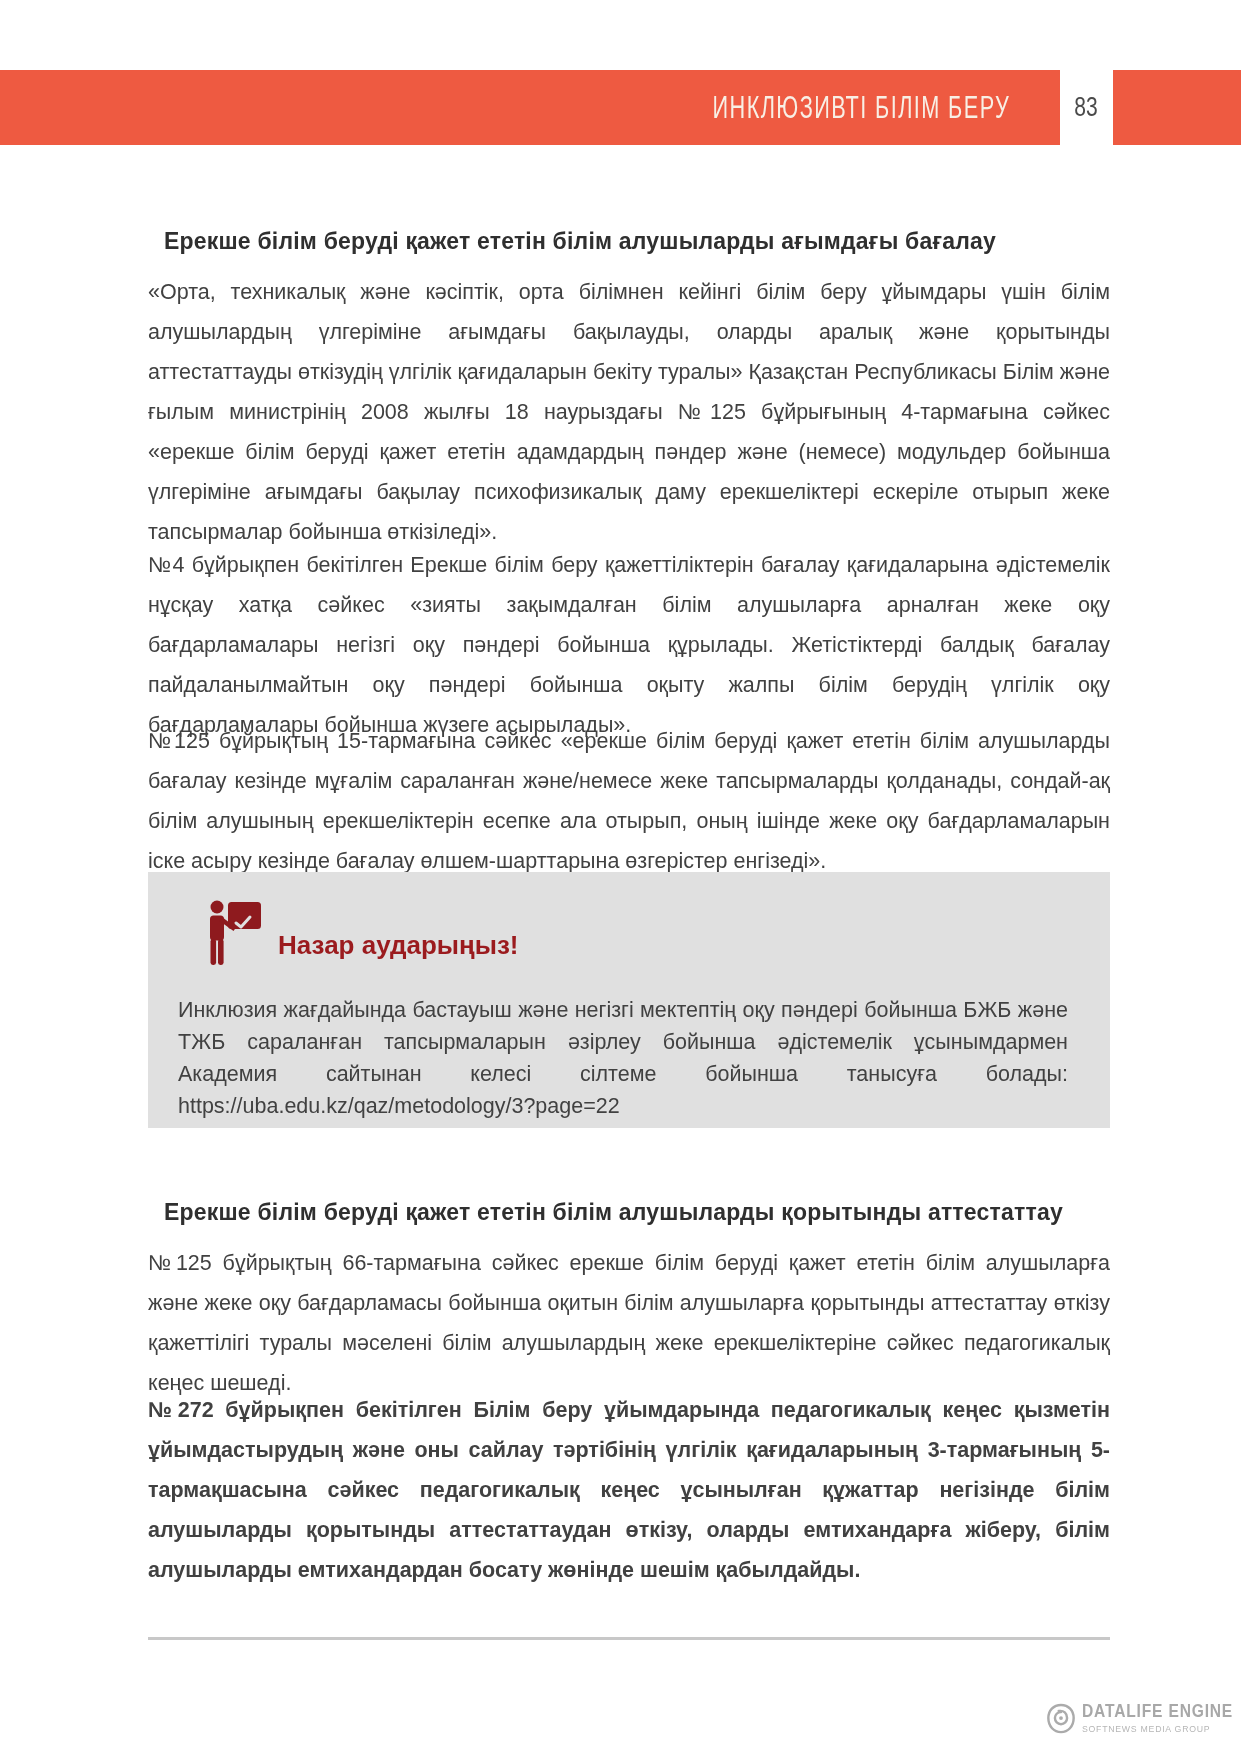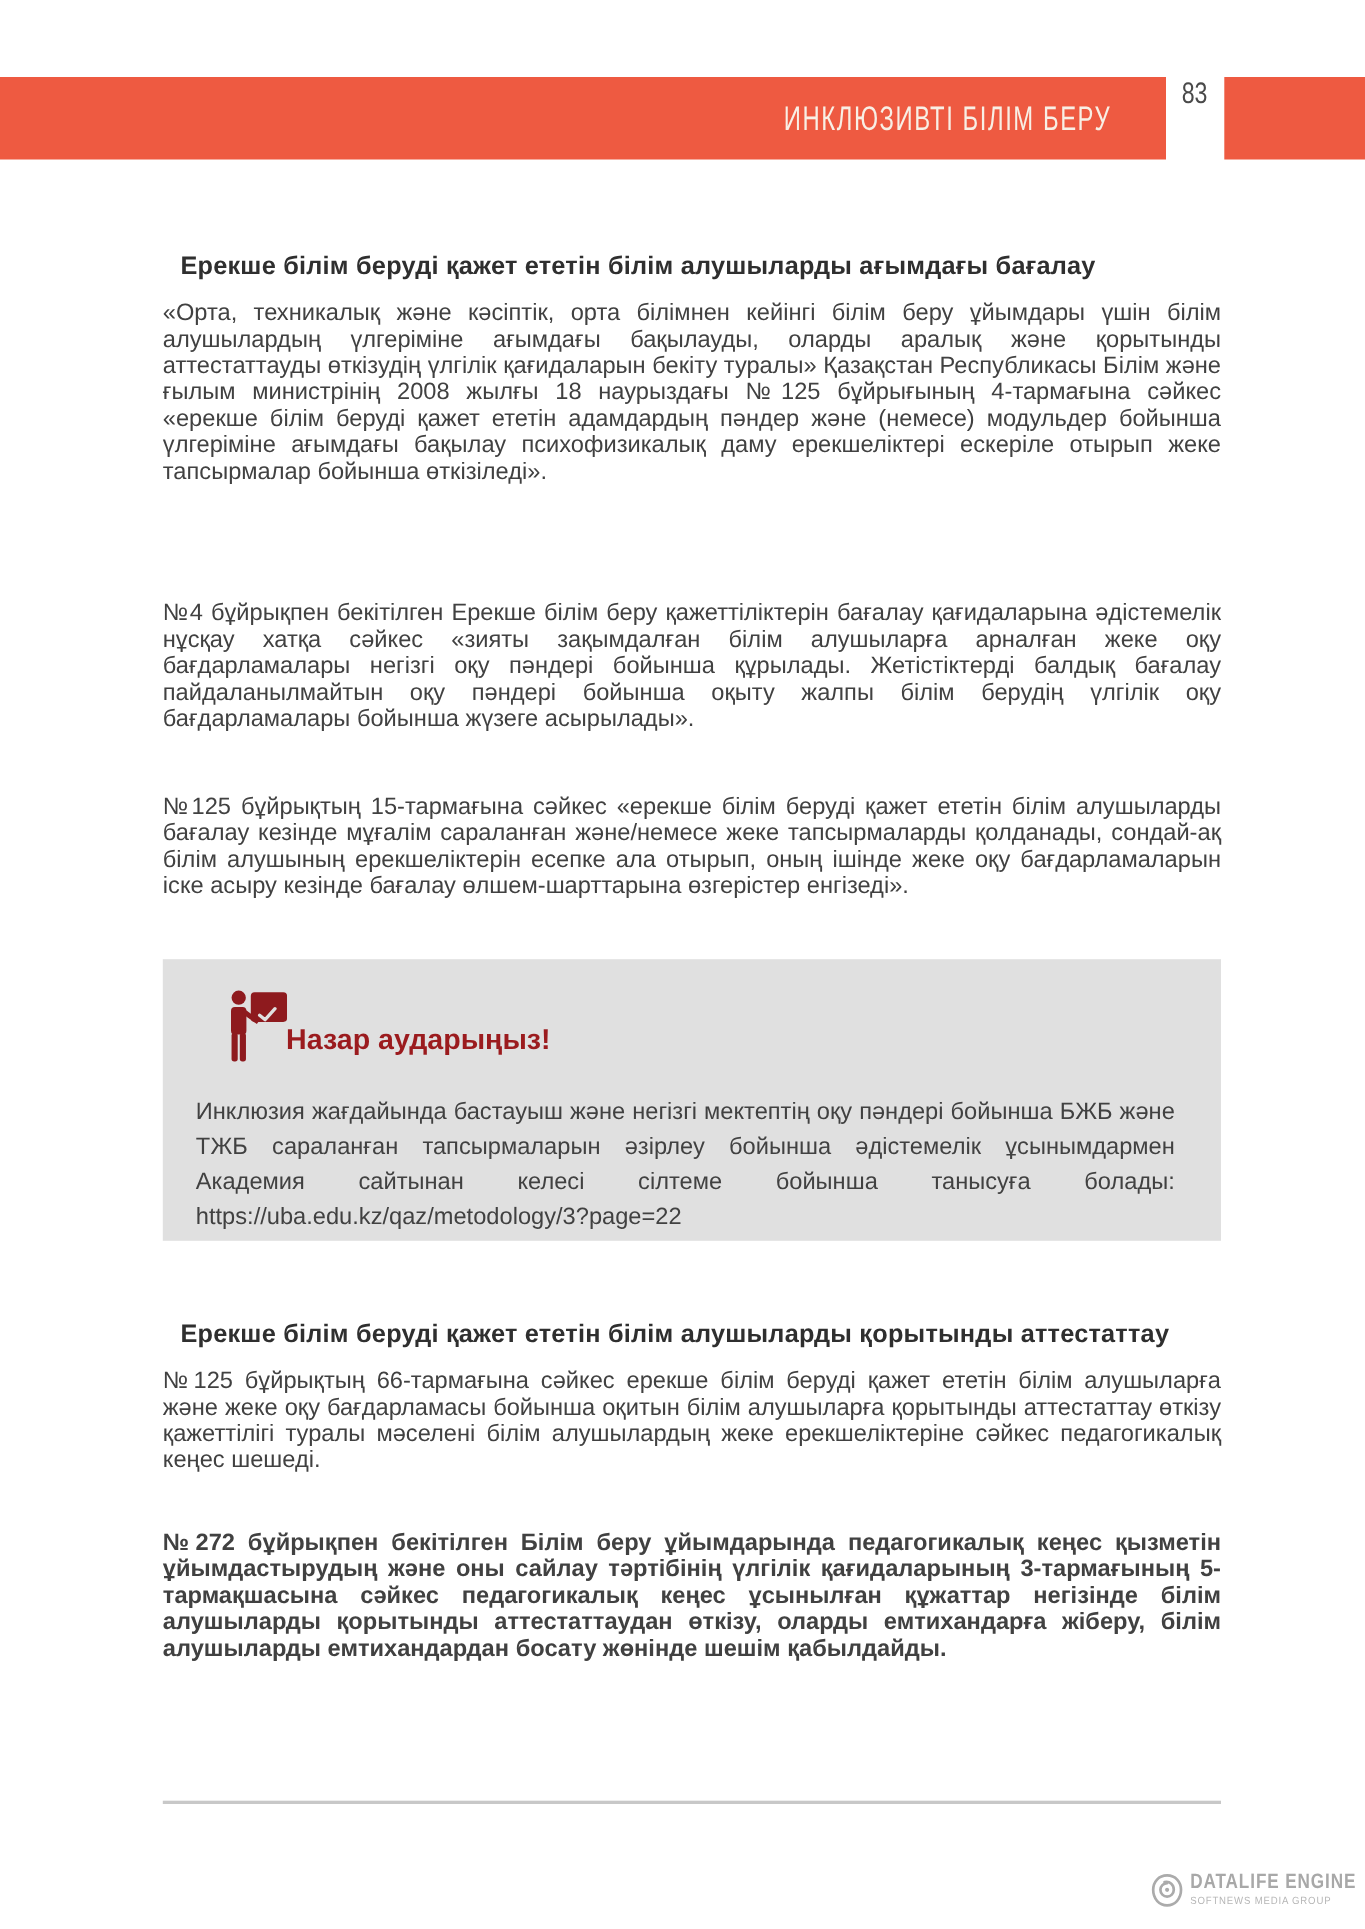--- a/index.html
+++ b/index.html
@@ -24,52 +24,52 @@
     position:absolute;left:0;top:0;width:1060px;height:75px;background:var(--orange);
     display:flex;align-items:center;justify-content:flex-end;
     padding-right:50px;box-sizing:border-box;
   }
   .band-title{
     color:#F8EFE5;font-size:31px;font-weight:400;letter-spacing:2px;white-space:nowrap;
     transform:scaleX(0.70);transform-origin:right center;
   }
   .band-gap{
     position:absolute;left:1060px;top:0;width:53px;height:75px;background:#ffffff;
-    display:flex;justify-content:center;
+    display:flex;align-items:center;justify-content:center;
   }
   .band-page-num{
     color:#4A4A4A;font-size:27px;transform:scaleX(0.78);transform-origin:center;
   }
   .band-right{position:absolute;left:1113px;top:0;width:128px;height:75px;background:var(--orange);}
   
   .section-heading{
     position:absolute;left:148px;width:962px;margin:16px;
     font-size:23px;font-weight:bold;color:var(--heading-text);
     letter-spacing:0.2px;
   }
   #heading1{top:212px;}
   #heading2{top:1183px;}
   .body-para{
     position:absolute;left:148px;width:962px;margin:0;
-    font-size:21.5px;line-height:24px;color:var(--body-text);
+    font-size:21.5px;line-height:40px;color:var(--body-text);
     text-align:justify;
   }
   #para1{top:272px;}
   #para2{top:545px;}
   #para3{top:721px;}
   #para4{top:1243px;}
   #para5{top:1390px;font-weight:bold;}
   
   .callout{
     position:absolute;left:148px;top:872px;width:962px;height:256px;
     background:var(--callout-bg);box-sizing:border-box;
   }
   .callout-icon{position:absolute;left:57px;top:28px;width:56px;height:66px;}
   .callout-title{
-    position:absolute;left:112px;top:58px;margin:0;
+    position:absolute;left:130px;top:58px;margin:0;
     color:var(--callout-red);font-size:26px;font-weight:bold;
   }
   .callout-body{
     position:absolute;left:18px;right:30px;top:110px;margin:12px;
     font-size:21.5px;line-height:32px;color:var(--body-text);text-align:justify;
   }
   
   .divider{position:absolute;left:148px;top:1637px;width:962px;height:3px;background:#C8C8C8;}
   .footer-logo{position:absolute;left:1046px;top:1701px;display:flex;align-items:flex-start;}
   .footer-logo-icon{width:30px;height:34px;margin-top:1px;}

